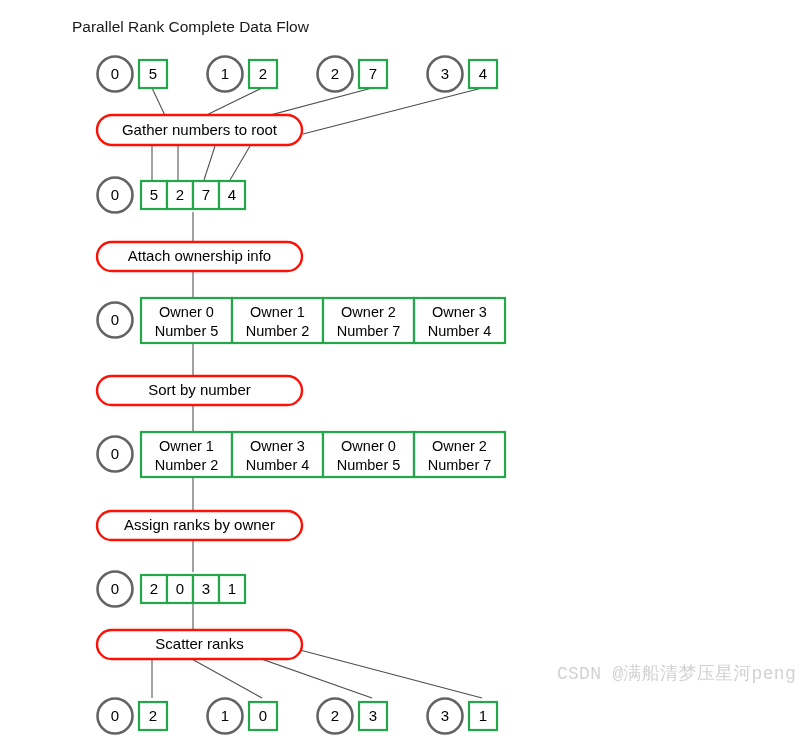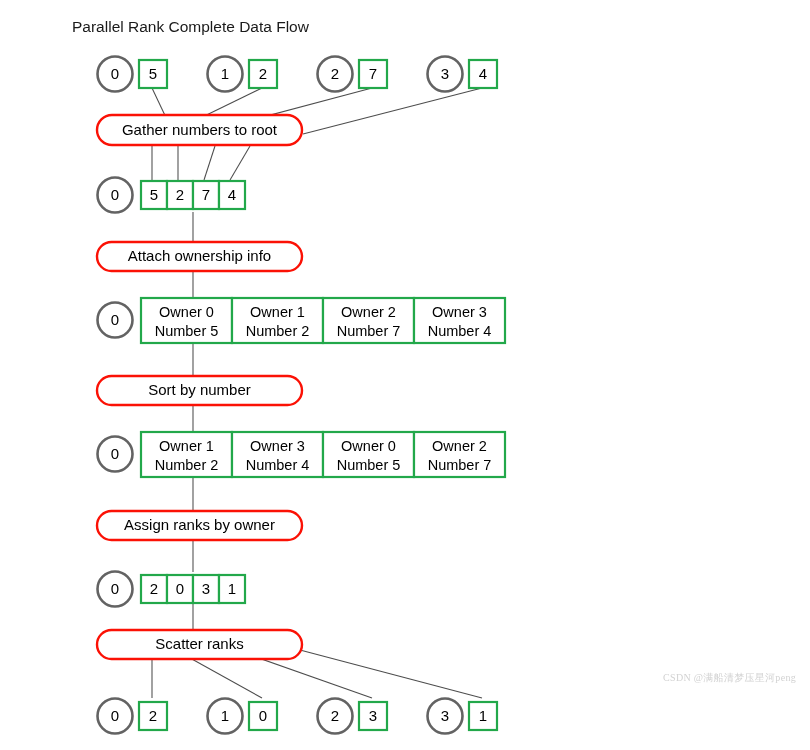--- a/index.html
+++ b/index.html
@@ -75,23 +75,23 @@
   }
   .edge {
     stroke: #4d4d4d;
     stroke-width: 1.05;
     fill: none;
   }
   .watermark {
     position: absolute;
     right: 14px;
     bottom: 14px;
-    font-size: 10px;
+    font-size: 18px;
     color: #d2d2d2;
-    font-family: Liberation Serif, serif;
+    font-family: Liberation Mono, monospace;
     white-space: nowrap;
     letter-spacing: 0.3px;
   }
 </style>
 </head>
 <body>
 
 <div id="diagram-root">
   <svg class="flow" viewBox="0 0 810 750" xmlns="http://www.w3.org/2000/svg">
 

